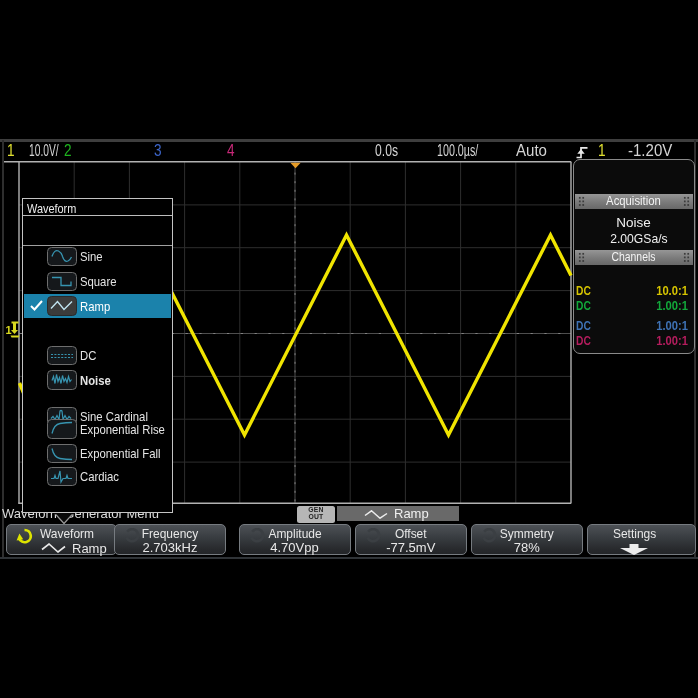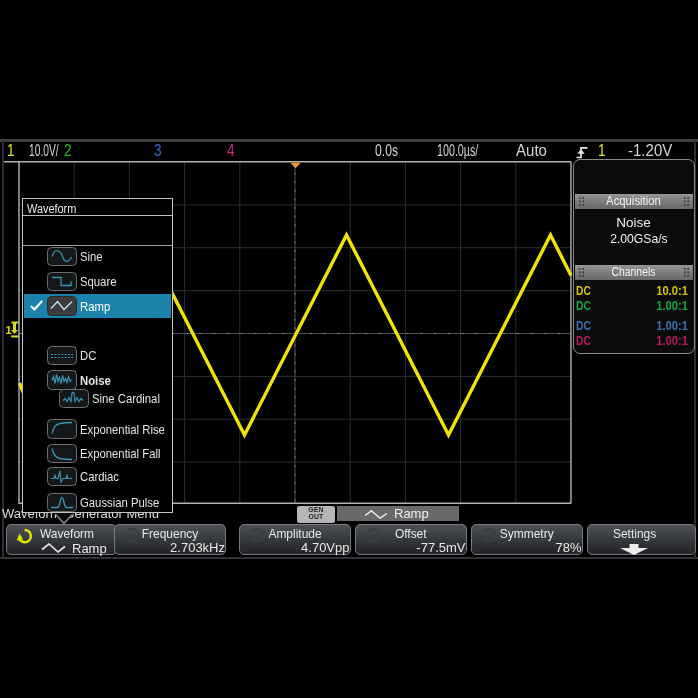--- a/index.html
+++ b/index.html
@@ -26,21 +26,21 @@
   .pitem{position:absolute;left:1px;width:147px;height:24px;color:#e4e4e4;
      font-size:13px;white-space:nowrap;}
   .ibox{position:absolute;left:23px;top:2.5px;width:28px;height:17.5px;border:1px solid #6e6e6e;
      border-radius:4.5px;background:#15181b;}
   .ptxt{position:absolute;left:56px;top:5px;transform:scaleX(0.87);transform-origin:left top;}
   
   .softkey{top:523.5px;height:29.5px;border:1px solid #767b80;border-radius:5px;
     background:linear-gradient(#4d5156,#3a3e42 40%,#27292c 85%,#232528);
     color:#e8e8e8;font-size:13px;text-align:center;z-index:6;}
   .sk1{display:block;margin-top:2.5px;line-height:14px;transform:scaleX(0.92);transform-origin:center;}
-  .sk2{display:block;margin-top:0px;line-height:14px;text-align:right;}
+  .sk2{display:block;margin-top:0px;line-height:14px;}
 </style>
 </head>
 <body>
 
 <div class="abs" style="left:0;top:138.5px;width:698px;height:3.5px;background:#3e3e3e;"></div>
 <div class="abs" style="left:1.5px;top:140px;width:2px;height:417px;background:#2e2e2e;"></div>
 <div class="abs" style="left:694px;top:140px;width:2px;height:417px;background:#2e2e2e;"></div>
 
 <div class="abs sb" style="left:7px;color:#e0e030;transform:scaleX(0.85);">1</div>
 <div class="abs sb" style="left:28.5px;transform:scaleX(0.64);">10.0V/</div>
@@ -90,21 +90,21 @@
     <path d="M10.5 180.5 h9 l-1 2 h-7 z"></path>
   </g>
 </svg>
 
 <div class="abs" style="left:573px;top:159px;width:120px;height:193px;border:1.5px solid #8a8a8a;border-radius:7px;background:#0b0b0b;"></div>
 <div class="abs hdrbar" style="top:194px;"><span>Acquisition</span>
   <div class="grip" style="left:3px;"></div><div class="grip" style="right:3px;"></div>
 </div>
 <div class="abs" style="left:575px;top:215px;width:117px;text-align:center;color:#f0f0f0;font-size:13.5px;">Noise</div>
 <div class="abs" style="left:575px;top:231px;width:117px;text-align:left;color:#f0f0f0;font-size:13.5px;margin-left:32px;"><span style="display:inline-block;transform:scaleX(0.9);">2.00GSa/s</span></div>
-<div class="abs hdrbar" style="top:265px;"><span style="transform:scaleX(0.8);">Channels</span>
+<div class="abs hdrbar" style="top:250px;"><span style="transform:scaleX(0.8);">Channels</span>
   <div class="grip" style="left:3px;"></div><div class="grip" style="right:3px;"></div>
 </div>
 <div class="abs chrow" style="top:284px;color:#d6c400;">
     <b>DC</b>
     <span>10.0:1</span>
   </div>
 <div class="abs chrow" style="top:299px;color:#12a83a;">
     <b>DC</b>
     <span>1.00:1</span>
   </div>
@@ -156,21 +156,21 @@
           <path d="M3 7.5H25 M3 10.5H25" fill="none" stroke="#3794b0" stroke-width="1.2" stroke-dasharray="2 1.4"></path>
         </svg></div>
     <div class="ptxt">DC</div>
   </div>
   <div class="pitem" style="top:168.5px;font-weight:bold;">
     <div class="ibox"><svg width="28" height="17" viewBox="0 0 28 17">
           <path d="M4 9.5 l1.5-4 1.5 7 1.5-9 1.5 7 1.5-4 1.5 6 1.5-8 1.5 6 1.5-3 1.5 4 1.5-6 1.5 5 1.5-2" fill="none" stroke="#3794b0" stroke-width="1.2"></path>
         </svg></div>
     <div class="ptxt">Noise</div>
   </div>
-  <div class="pitem" style="top:187px;margin-left:12px;">
+  <div class="pitem" style="top:205px;">
     <div class="ibox"><svg width="28" height="17" viewBox="0 0 28 17">
           <path d="M3 10.5 l2-2 2 3 2-4 2 4 1-8.5 q1-1 2 0 l1 8.5 2-4 2 4 2-3 2 2" fill="none" stroke="#3794b0" stroke-width="1.2"></path>
         </svg></div>
     <div class="ptxt">Sine Cardinal</div>
   </div>
   <div class="pitem" style="top:217.5px;">
     <div class="ibox"><svg width="28" height="17" viewBox="0 0 28 17">
           <path d="M4 13.5 Q6 4.5 12 3.5 Q18 2.5 24 2.5" fill="none" stroke="#3794b0" stroke-width="1.3"></path>
         </svg></div>
     <div class="ptxt">Exponential Rise</div>
@@ -179,26 +179,20 @@
     <div class="ibox"><svg width="28" height="17" viewBox="0 0 28 17">
           <path d="M4 3.5 Q6 12.5 12 13.5 Q18 14.5 24 14.5" fill="none" stroke="#3794b0" stroke-width="1.3"></path>
         </svg></div>
     <div class="ptxt">Exponential Fall</div>
   </div>
   <div class="pitem" style="top:265px;">
     <div class="ibox"><svg width="28" height="17" viewBox="0 0 28 17">
           <path d="M3 10.5 h3 l1-3 1 3 h2 l2-7.5 1 11 2-3.5 h3 l1-3 1 3 h4" fill="none" stroke="#3794b0" stroke-width="1.2"></path>
         </svg></div>
     <div class="ptxt">Cardiac</div>
-  </div>
-  <div class="pitem" style="top:291px;">
-    <div class="ibox"><svg width="28" height="17" viewBox="0 0 28 17">
-          <path d="M3 13.5 h6 q2 0 3-5 q1-5 2-5 1 0 2 5 q1 5 3 5 h6" fill="none" stroke="#3794b0" stroke-width="1.3"></path>
-        </svg></div>
-    <div class="ptxt">Gaussian Pulse</div>
   </div>
 </div>
 
 <svg class="abs" style="left:54px;top:512.5px;z-index:6;" width="20" height="12" viewBox="0 0 20 12">
   <path d="M0.5 0 L10 10.5 L19.5 0 Z" fill="#0a0a0a" stroke="#9a9a9a" stroke-width="1.2"></path>
   <path d="M0 0 H20" stroke="#0a0a0a" stroke-width="2.4"></path>
 </svg>
 
 <div class="abs softkey" style="left:6px;width:109px;">
   <span class="sk1" style="padding-left:12px;">Waveform</span>

